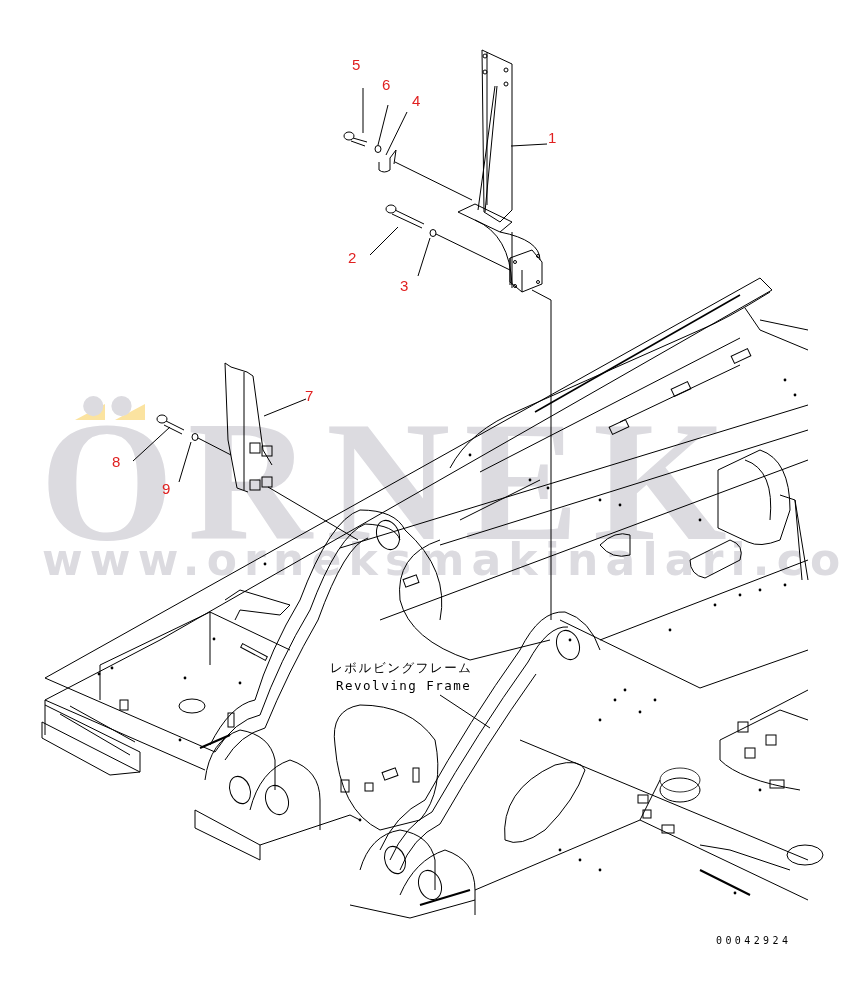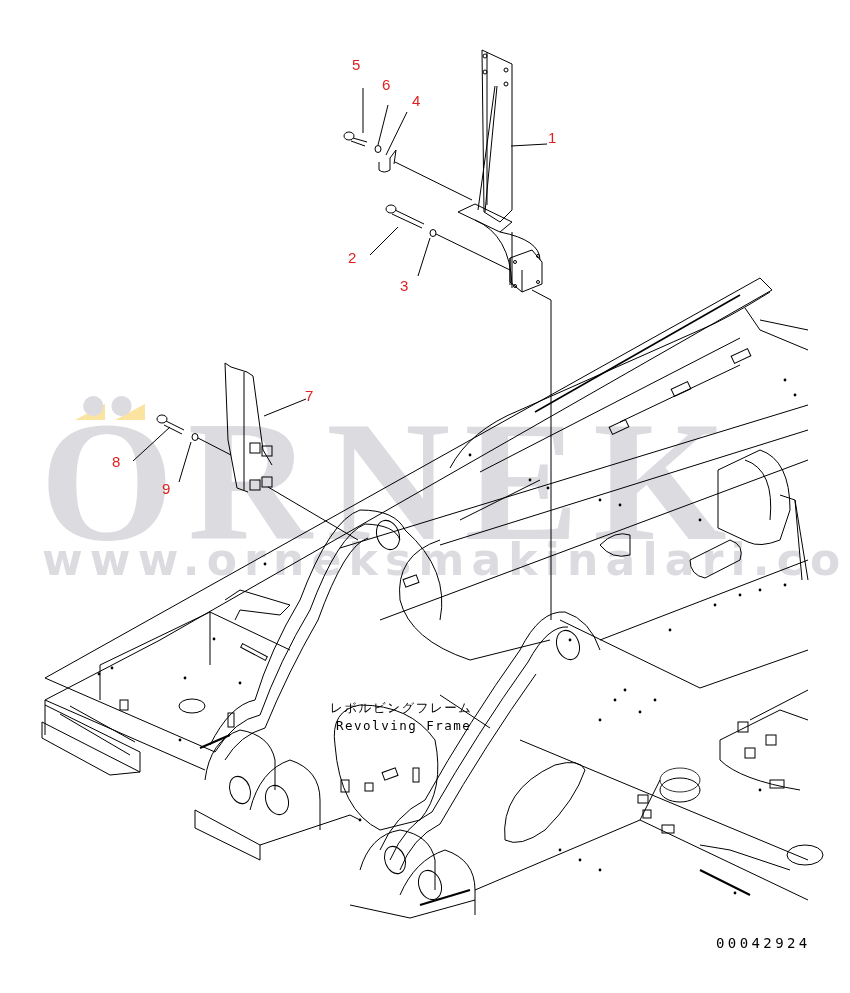--- a/index.html
+++ b/index.html
@@ -1,22 +1,22 @@
 <!DOCTYPE html>
 <html><head>
 <meta charset="utf-8">
 <style>
   html,body{margin:0;padding:0;background:#ffffff;}
   body{width:850px;height:993px;position:relative;overflow:hidden;font-family:"DejaVu Sans Mono","Liberation Mono",monospace;}
   #canvas{position:absolute;left:0;top:0;width:850px;height:993px;}
   .wm-big{position:absolute;left:40px;top:395px;font-family:Liberation Serif, serif;font-weight:bold;font-size:172px;letter-spacing:14px;color:#dcdbe0;line-height:1;white-space:nowrap;}
   .wm-url{position:absolute;left:42px;top:538px;font-family:"DejaVu Sans","Liberation Sans",sans-serif;font-weight:bold;font-size:44px;letter-spacing:7.2px;color:#dcdbe0;line-height:1;white-space:nowrap;}
   .callout{position:absolute;color:#e02020;font-family:"Liberation Sans","DejaVu Sans",sans-serif;font-size:15px;line-height:1;}
-  .frame-label{position:absolute;font-family:"DejaVu Sans Mono","Liberation Mono",monospace;font-size:12.5px;color:#000;letter-spacing:1.5px;line-height:1;white-space:nowrap;margin-top:40px;}
-  .drawing-no{position:absolute;left:716px;top:935px;font-family:"DejaVu Sans Mono","Liberation Mono",monospace;font-size:14px;letter-spacing:3.4px;color:#000;}
+  .frame-label{position:absolute;font-family:"DejaVu Sans Mono","Liberation Mono",monospace;font-size:12.5px;color:#000;letter-spacing:1.5px;line-height:1;white-space:nowrap;}
+  .drawing-no{position:absolute;left:716px;top:935px;font-family:"DejaVu Sans Mono","Liberation Mono",monospace;font-size:10px;letter-spacing:3.4px;color:#000;}
 </style>
 </head>
 <body>
 
 <div id="canvas">
 
   <div>
     <svg style="position:absolute;left:0;top:0" width="850" height="993">
       <polygon points="75,420 105,404 105,420" fill="#fbe3a0"></polygon>
       <polygon points="115,420 145,404 145,420" fill="#fbe3a0"></polygon>

